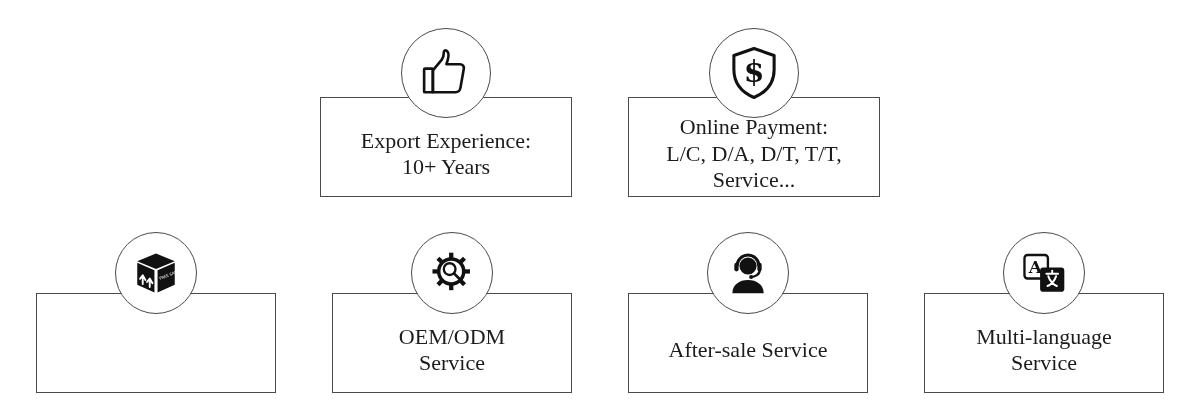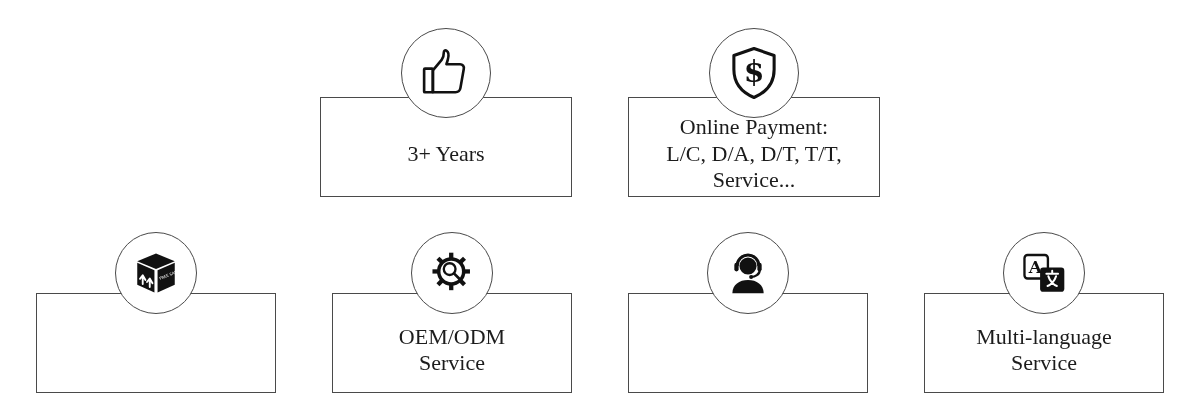--- a/index.html
+++ b/index.html
@@ -50,21 +50,22 @@
     <div class="card">
       <div class="badge">
         <svg width="56" height="56" viewBox="0 0 64 64">
           <g fill="none" stroke="#111111" stroke-width="3" stroke-linejoin="round" stroke-linecap="round">
             <rect x="7" y="27" width="10" height="27" rx="1"></rect>
             <path d="M17 29 L27 17 C29 14.5 29.5 11 29.5 8.5 C29.5 6.5 31 5.5 32.5 6.5 C35 8 35.5 12 34 17 L32.5 22 H48 C51 22 53 24.5 52.3 27.5 L48.5 49 C48 52 45.8 54 42.8 54 H17 Z"></path>
           </g>
         </svg>
       </div>
       <div class="card-text">
-        <div class="line">3+ Years</div>
+        <div class="line">Export Experience:</div>
+        <div class="line">10+ Years</div>
       </div>
     </div>
 
 
     <div class="card">
       <div class="badge">
         <svg width="56" height="56" viewBox="0 0 64 64">
           <path d="M32 4 L55 12 V28 C55 44 45 54.5 32 60 C19 54.5 9 44 9 28 V12 Z" fill="none" stroke="#111111" stroke-width="3.5" stroke-linejoin="round"></path>
           <text x="32" y="42" text-anchor="middle" font-size="34" font-weight="bold" font-family="'DejaVu Serif', serif" fill="#111111">$</text>
         </svg>
@@ -128,20 +129,21 @@
             <path d="M18 23 a14 14 0 0 1 28 0" fill="none" stroke="#111111" stroke-width="4"></path>
             <rect x="14.5" y="19" width="5.5" height="11" rx="2.75"></rect>
             <rect x="44" y="19" width="5.5" height="11" rx="2.75"></rect>
             <path d="M47 28 c0 6-6 9-11 9" fill="none" stroke="#111111" stroke-width="3"></path>
             <circle cx="36" cy="37" r="2.6"></circle>
             <path d="M12 58 c0-11 9-17 20-17 s20 6 20 17 Z"></path>
           </g>
         </svg>
       </div>
       <div class="card-text">
+        <div class="line">After-sale Service</div>
       </div>
     </div>
 
     <div class="card">
       <div class="badge">
         <svg width="50" height="50" viewBox="0 0 64 64">
           <rect x="7" y="9" width="30" height="30" rx="4" fill="#ffffff" stroke="#111111" stroke-width="3"></rect>
           <text x="21" y="32" text-anchor="middle" font-size="22" font-weight="bold" font-family="'DejaVu Serif', serif" fill="#111111">A</text>
           <rect x="27" y="25" width="31" height="31" rx="4" fill="#111111"></rect>
           <path d="M42.5 29 v4 M35 33 h15 M37.5 36 c2 7 7.5 11.5 11 12.7 M47.5 36 c-2 7-7.5 11.5-11 12.7" stroke="#ffffff" stroke-width="2.5" fill="none" stroke-linecap="round"></path>

